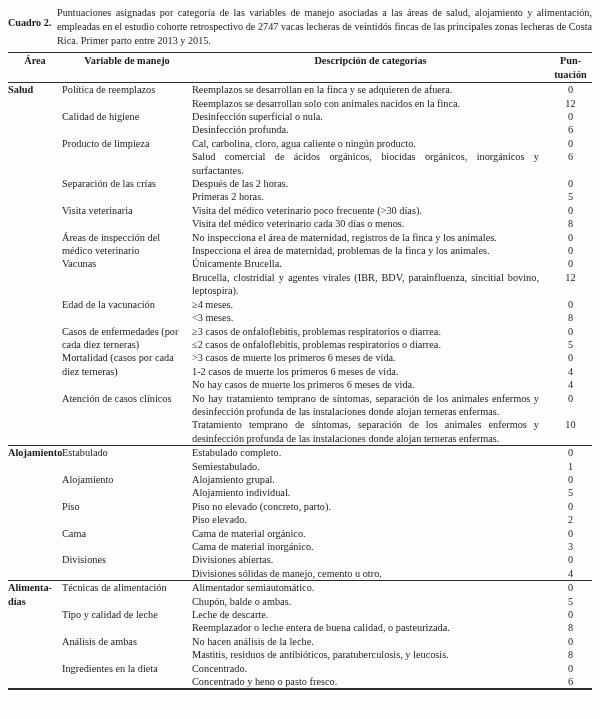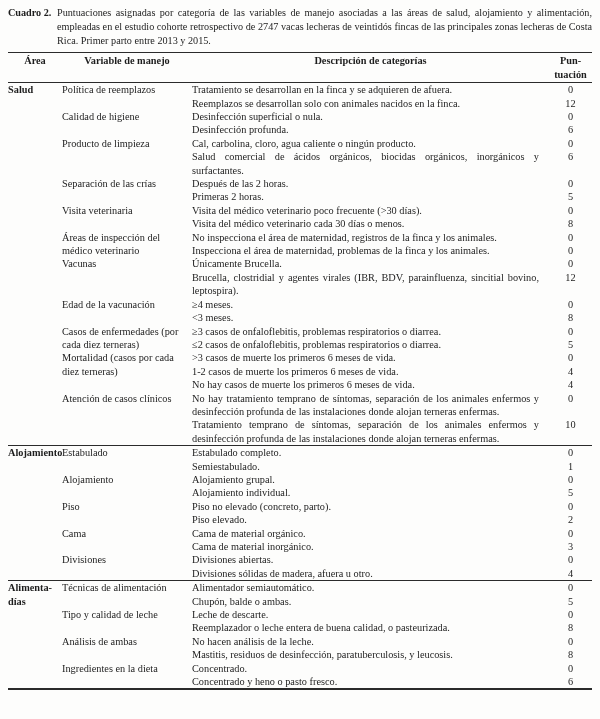--- a/index.html
+++ b/index.html
@@ -7,21 +7,21 @@
     width: 600px; height: 719px; box-sizing: border-box;
     padding: 6px 8px 0 8px; background: #fdfdfc;
     font-family: "Liberation Serif", serif; color: #1d1d1d;
     overflow: hidden;
   }
   .caption {
     position: relative; padding-left: 49px;
     font-size: 10.2px; line-height: 13.8px;
     text-align: justify; margin: 0 0 5px 0;
   }
-  .cap-label { position: absolute; left: 0; top: 0; font-weight: 700; }
+  .cap-label { position: absolute; left: 0; top: 10px; font-weight: 700; }
   table.scores {
     width: 100%; border-collapse: collapse; table-layout: fixed;
     border-top: 1.5px solid #2b2b2b; border-bottom: 2px solid #2b2b2b;
     font-size: 10.3px; line-height: 13.4px;
   }
   col.c-area { width: 54px; }
   col.c-var  { width: 130px; }
   col.c-desc { width: 357px; }
   col.c-score{ width: 43px; }
   thead th {
@@ -60,21 +60,21 @@
         <th>Descripción de categorías</th>
         <th>Pun-
 tuación</th>
       </tr>
     </thead>
 
     <tbody class="sec">
       <tr>
         <td class="a" rowspan="23">Salud</td>
         <td class="v" rowspan="2">Política de reemplazos</td>
-        <td class="d">Tratamiento se desarrollan en la finca y se adquieren de afuera.</td>
+        <td class="d">Reemplazos se desarrollan en la finca y se adquieren de afuera.</td>
         <td class="s">0</td>
       </tr>
       <tr>
         <td class="d">Reemplazos se desarrollan solo con animales nacidos en la finca.</td>
         <td class="s">12</td>
       </tr>
       <tr>
         <td class="v" rowspan="2">Calidad de higiene</td>
         <td class="d">Desinfección superficial o nula.</td>
         <td class="s">0</td>
@@ -207,21 +207,21 @@
       <tr>
         <td class="d">Cama de material inorgánico.</td>
         <td class="s">3</td>
       </tr>
       <tr>
         <td class="v" rowspan="2">Divisiones</td>
         <td class="d">Divisiones abiertas.</td>
         <td class="s">0</td>
       </tr>
       <tr>
-        <td class="d">Divisiones sólidas de madera, afuera u otro.</td>
+        <td class="d">Divisiones sólidas de manejo, cemento u otro.</td>
         <td class="s">4</td>
       </tr>
     </tbody>
 
     <tbody class="sec">
       <tr>
         <td class="a" rowspan="8">Alimenta-
 días</td>
         <td class="v" rowspan="2">Técnicas de alimentación</td>
         <td class="d">Alimentador semiautomático.</td>
@@ -239,21 +239,21 @@
       <tr>
         <td class="d">Reemplazador o leche entera de buena calidad, o pasteurizada.</td>
         <td class="s">8</td>
       </tr>
       <tr>
         <td class="v" rowspan="2">Análisis de ambas</td>
         <td class="d">No hacen análisis de la leche.</td>
         <td class="s">0</td>
       </tr>
       <tr>
-        <td class="d">Mastitis, residuos de desinfección, paratuberculosis, y leucosis.</td>
+        <td class="d">Mastitis, residuos de antibióticos, paratuberculosis, y leucosis.</td>
         <td class="s">8</td>
       </tr>
       <tr>
         <td class="v" rowspan="2">Ingredientes en la dieta</td>
         <td class="d">Concentrado.</td>
         <td class="s">0</td>
       </tr>
       <tr>
         <td class="d">Concentrado y heno o pasto fresco.</td>
         <td class="s">6</td>

